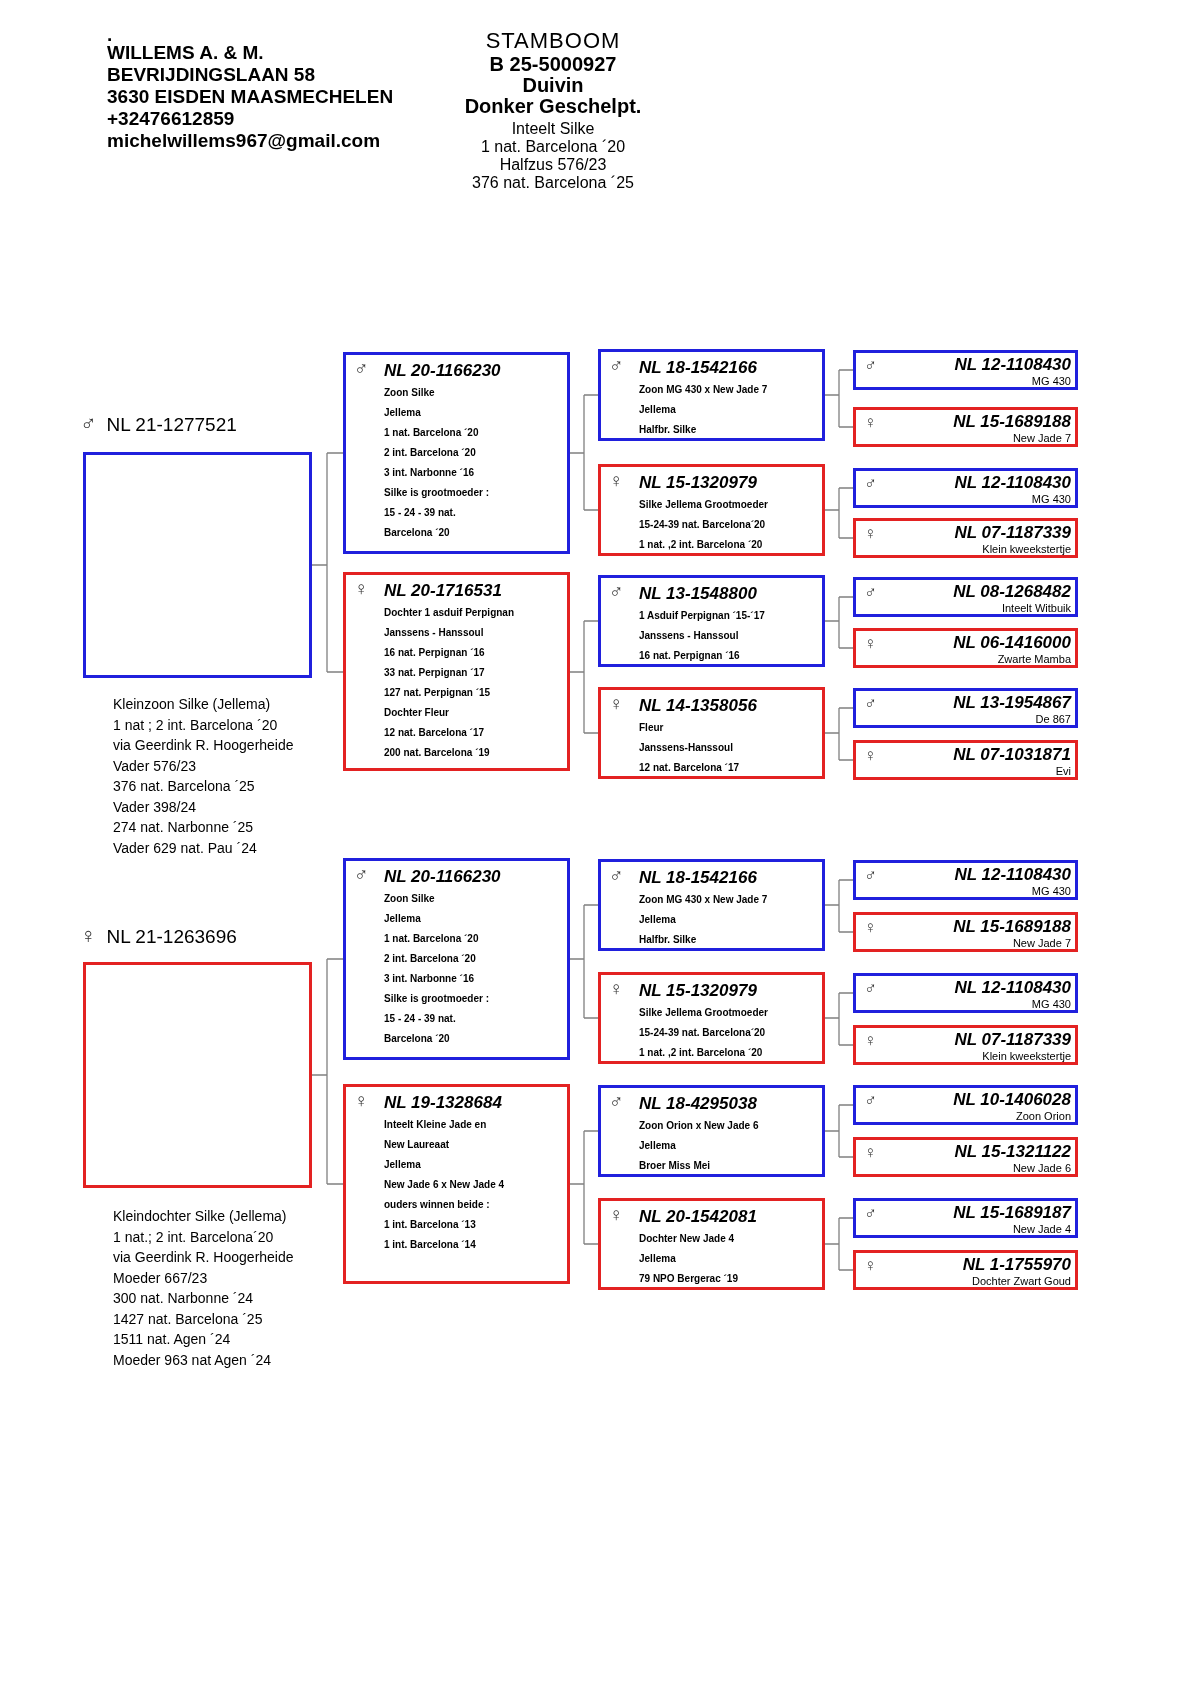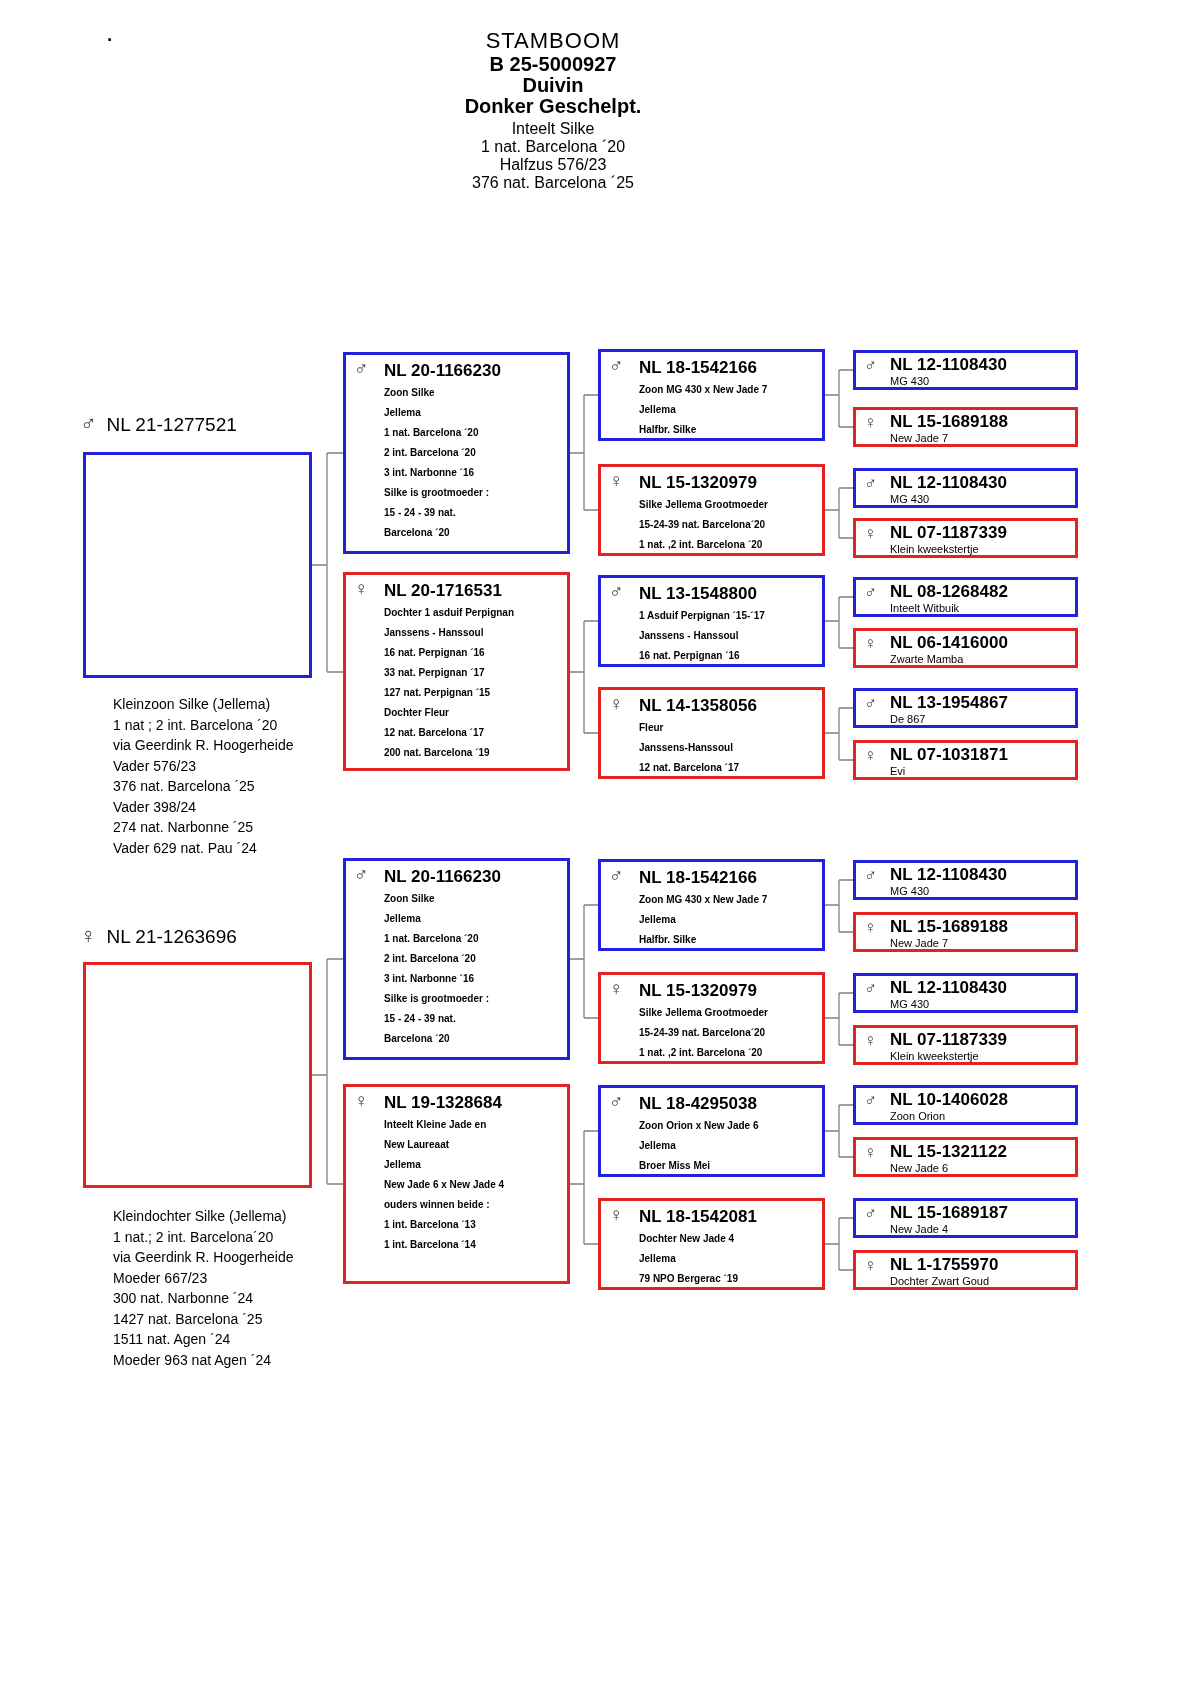--- a/index.html
+++ b/index.html
@@ -24,24 +24,24 @@
   .photo.m{border:3px solid #2020dd;}
   .photo.f{border:3px solid #e32222;}
   .subj-notes{position:absolute;font-size:14px;line-height:20.5px;white-space:pre-line;}
 
   
   .pbox{position:absolute;box-sizing:border-box;background:#fff;}
   .pbox.m{border:3px solid #2020dd;}
   .pbox.f{border:3px solid #e32222;}
   .pbox .sym{position:absolute;left:8px;top:4px;font-size:19px;line-height:20px;color:#333;}
   .pbox .content{margin:6px 6px 0 38px;}
-  .pbox .ring{font-size:17px;font-weight:bold;line-height:20px;margin-bottom:2px;}
+  .pbox .ring{font-size:17px;font-weight:bold;line-height:20px;margin-bottom:2px;font-style:italic;}
   .pbox .lines{font-size:10px;line-height:20px;white-space:pre-line;font-weight:bold;}
   .pbox.small .sym{top:3px;font-size:17px;}
-  .pbox.small .content{margin:3px 4px 0 34px;}
+  .pbox.small .content{margin:3px 4px 0 44px;text-align:right;}
   .pbox.small .ring{font-size:17px;line-height:18px;margin-bottom:0;}
   .pbox.small .sub{font-size:11px;line-height:14px;}
 </style>
 </head>
 <body>
 
 <div class="page">
 
   <svg class="connectors" viewBox="0 0 1190 1684">
     <path fill="none" stroke="#808080" stroke-width="1.3" d="
@@ -56,20 +56,25 @@
       M570 959 H584 M584 905 V1018 M584 905 H598 M584 1018 H598
       M570 1184 H584 M584 1131 V1244 M584 1131 H598 M584 1244 H598
       M825 905 H839 M839 880 V932 M839 880 H853 M839 932 H853
       M825 1018 H839 M839 993 V1045 M839 993 H853 M839 1045 H853
       M825 1131 H839 M839 1105 V1157 M839 1105 H853 M839 1157 H853
       M825 1244 H839 M839 1218 V1270 M839 1218 H853 M839 1270 H853"></path>
   </svg>
 
   <div class="owner">
     <div class="dot">.</div>
+    <div class="olines">WILLEMS A. &amp; M.
+BEVRIJDINGSLAAN 58
+3630 EISDEN MAASMECHELEN
++32476612859
+michelwillems967@gmail.com</div>
   </div>
 
   <div class="center-head">
     <div class="h-title">STAMBOOM</div>
     <div class="h-ring">B 25-5000927</div>
     <div class="h-sex">Duivin</div>
     <div class="h-color">Donker Geschelpt.</div>
     <div class="h-notes">Inteelt Silke
 1 nat. Barcelona ´20
 Halfzus 576/23
@@ -219,21 +224,21 @@
     <div class="content">
         <div class="ring">NL 18-4295038</div>
     <div class="lines">Zoon Orion x New Jade 6
 Jellema
 Broer Miss Mei</div>
       </div>
   </div>
   <div class="pbox f" style="left:598px;top:1198px;width:227px;height:92px;">
     <span class="sym">♀</span>
     <div class="content">
-        <div class="ring">NL 18-1542081</div>
+        <div class="ring">NL 20-1542081</div>
     <div class="lines">Dochter New Jade 4
 Jellema
 79 NPO Bergerac ´19</div>
       </div>
   </div>
 
   <div class="pbox m small" style="left:853px;top:350px;width:225px;height:40px;">
     <span class="sym">♂</span>
     <div class="content">
         <div class="ring">NL 12-1108430</div>

